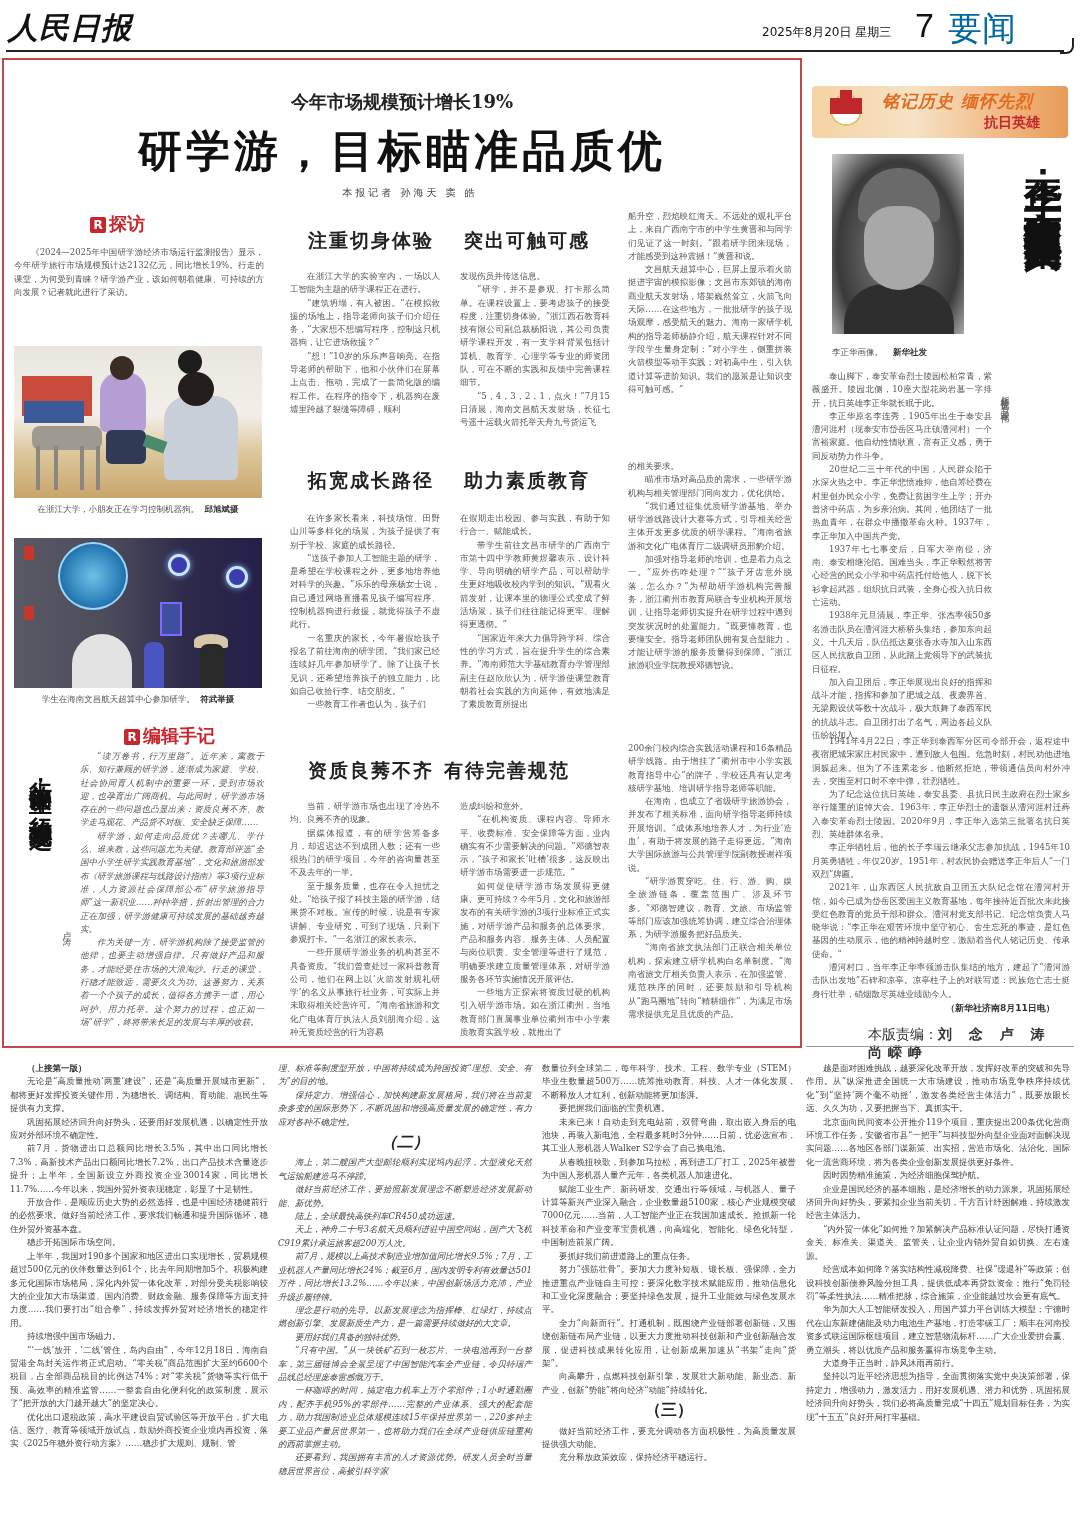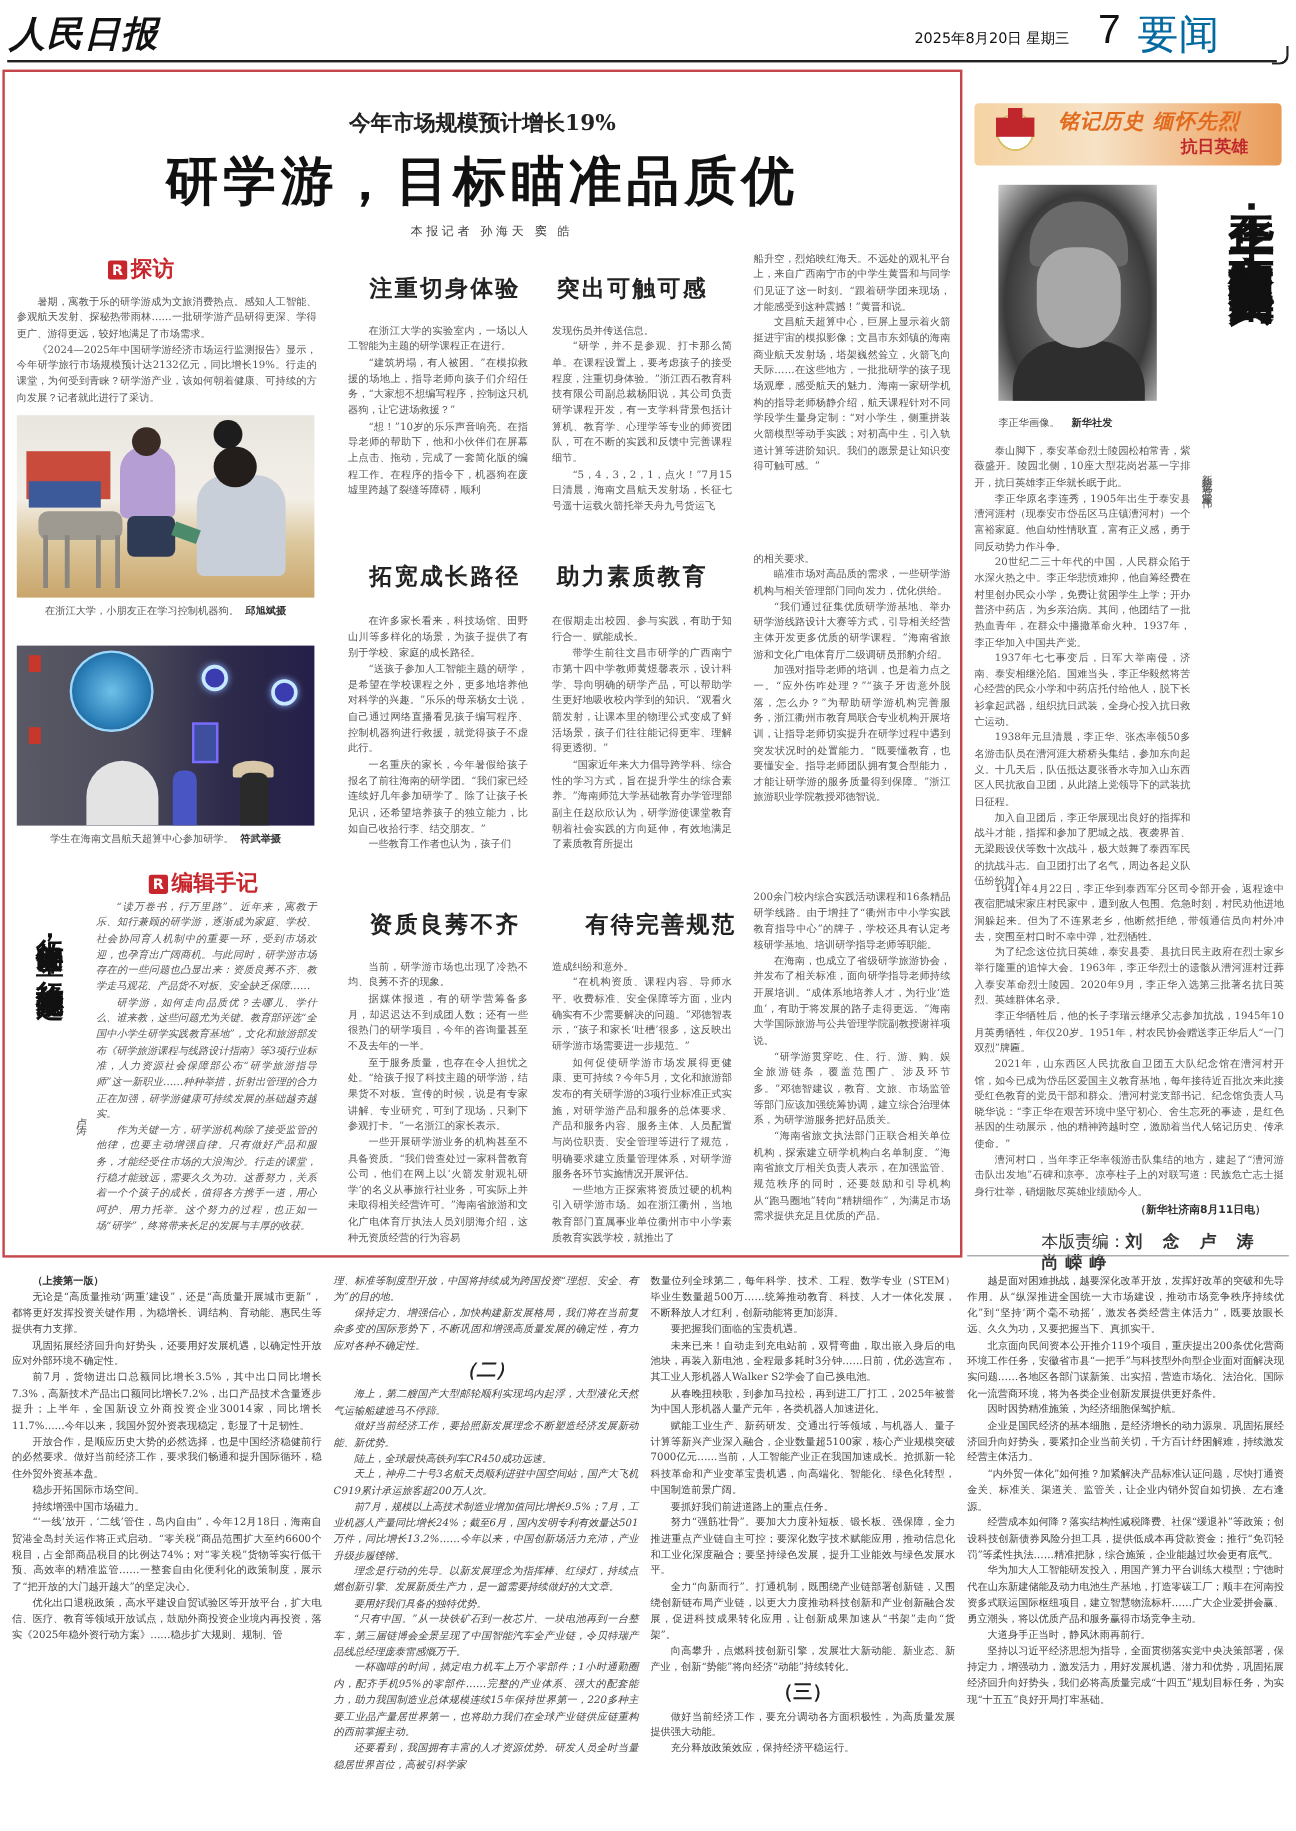--- a/index.html
+++ b/index.html
@@ -101,21 +101,20 @@
 
 <section class="feature">
   <div class="kicker">今年市场规模预计增长19%</div>
   <h1 class="headline">研学游，目标瞄准品质优</h1>
   <div class="byline">本报记者  孙海天  窦  皓</div>
 
   <div class="tanfang rtag">
     <span class="rbox">R</span><span>探访</span>
   </div>
   <div class="col" style="left:10px; top:186px; width:250px;">
-    <p>暑期，寓教于乐的研学游成为文旅消费热点。感知人工智能、参观航天发射、探秘热带雨林……一批研学游产品研得更深、学得更广、游得更远，较好地满足了市场需求。</p>
     <p>《2024—2025年中国研学游经济市场运行监测报告》显示，今年研学旅行市场规模预计达2132亿元，同比增长19%。行走的课堂，为何受到青睐？研学游产业，该如何朝着健康、可持续的方向发展？记者就此进行了采访。</p>
   </div>
 
   <div class="photo photo1">
     <div class="wall"></div>
       <div class="wall2"></div>
     <div class="dog"></div>
     <div class="leg" style="left:22px; top:100px;"></div>
       <div class="leg" style="left:40px; top:100px;"></div>
     <div class="leg" style="left:66px; top:100px;"></div>
@@ -190,21 +189,21 @@
       <p>“国家近年来大力倡导跨学科、综合性的学习方式，旨在提升学生的综合素养。”海南师范大学基础教育办学管理部副主任赵欣欣认为，研学游使课堂教育朝着社会实践的方向延伸，有效地满足了素质教育所提出</p>
   </div>
   <div class="col" style="left:624px; top:400px; width:164px;">
     <p class="noindent">的相关要求。</p>
       <p>瞄准市场对高品质的需求，一些研学游机构与相关管理部门同向发力，优化供给。</p>
       <p>“我们通过征集优质研学游基地、举办研学游线路设计大赛等方式，引导相关经营主体开发更多优质的研学课程。”海南省旅游和文化广电体育厅二级调研员邢豹介绍。</p>
       <p>加强对指导老师的培训，也是着力点之一。“应外伤咋处理？”“孩子牙齿意外脱落，怎么办？”为帮助研学游机构完善服务，浙江衢州市教育局联合专业机构开展培训，让指导老师切实提升在研学过程中遇到突发状况时的处置能力。“既要懂教育，也要懂安全。指导老师团队拥有复合型能力，才能让研学游的服务质量得到保障。”浙江旅游职业学院教授邓德智说。</p>
   </div>
 
   <div class="subhead" style="left:304px; top:698px;">资质良莠不齐</div>
-  <div class="subhead" style="left:484px; top:698px;">有待完善规范</div>
+  <div class="subhead" style="left:440px; top:698px;">有待完善规范</div>
   <div class="col" style="left:286px; top:740px; width:150px;">
     <p>当前，研学游市场也出现了冷热不均、良莠不齐的现象。</p>
       <p>据媒体报道，有的研学营筹备多月，却迟迟达不到成团人数；还有一些很热门的研学项目，今年的咨询量甚至不及去年的一半。</p>
       <p>至于服务质量，也存在令人担忧之处。“给孩子报了科技主题的研学游，结果货不对板。宣传的时候，说是有专家讲解、专业研究，可到了现场，只剩下参观打卡。”一名浙江的家长表示。</p>
       <p>一些开展研学游业务的机构甚至不具备资质。“我们曾查处过一家科普教育公司，他们在网上以‘火箭发射观礼研学’的名义从事旅行社业务，可实际上并未取得相关经营许可。”海南省旅游和文化广电体育厅执法人员刘朋海介绍，这种无资质经营的行为容易</p>
   </div>
   <div class="col" style="left:456px; top:740px; width:150px;">
     <p class="noindent">造成纠纷和意外。</p>
       <p>“在机构资质、课程内容、导师水平、收费标准、安全保障等方面，业内确实有不少需要解决的问题。”邓德智表示，“孩子和家长‘吐槽’很多，这反映出研学游市场需要进一步规范。”</p>
       <p>如何促使研学游市场发展得更健康、更可持续？今年5月，文化和旅游部发布的有关研学游的3项行业标准正式实施，对研学游产品和服务的总体要求、产品和服务内容、服务主体、人员配置与岗位职责、安全管理等进行了规范，明确要求建立质量管理体系，对研学游服务各环节实施情况开展评估。</p>
@@ -258,20 +257,21 @@
 </section>
 
 <section>
   <div class="bcol" style="left:10px;">
     <p class="cont-head">（上接第一版）</p>
     <p>无论是“高质量推动‘两重’建设”，还是“高质量开展城市更新”，都将更好发挥投资关键作用，为稳增长、调结构、育动能、惠民生等提供有力支撑。</p>
       <p>巩固拓展经济回升向好势头，还要用好发展机遇，以确定性开放应对外部环境不确定性。</p>
       <p>前7月，货物进出口总额同比增长3.5%，其中出口同比增长7.3%，高新技术产品出口额同比增长7.2%，出口产品技术含量逐步提升；上半年，全国新设立外商投资企业30014家，同比增长11.7%……今年以来，我国外贸外资表现稳定，彰显了十足韧性。</p>
       <p>开放合作，是顺应历史大势的必然选择，也是中国经济稳健前行的必然要求。做好当前经济工作，要求我们畅通和提升国际循环，稳住外贸外资基本盘。</p>
       <p>稳步开拓国际市场空间。</p>
+      <p>上半年，我国对190多个国家和地区进出口实现增长，贸易规模超过500亿元的伙伴数量达到61个，比去年同期增加5个。积极构建多元化国际市场格局，深化内外贸一体化改革，对部分受关税影响较大的企业加大市场渠道、国内消费、财政金融、服务保障等方面支持力度……我们要打出“组合拳”，持续发挥外贸对经济增长的稳定作用。</p>
       <p>持续增强中国市场磁力。</p>
       <p>“‘一线’放开，‘二线’管住，岛内自由”，今年12月18日，海南自贸港全岛封关运作将正式启动。“零关税”商品范围扩大至约6600个税目，占全部商品税目的比例达74%；对“零关税”货物等实行低干预、高效率的精准监管……一整套自由化便利化的政策制度，展示了“把开放的大门越开越大”的坚定决心。</p>
       <p>优化出口退税政策，高水平建设自贸试验区等开放平台，扩大电信、医疗、教育等领域开放试点，鼓励外商投资企业境内再投资，落实《2025年稳外资行动方案》……稳步扩大规则、规制、管</p>
   </div>
   <div class="bcol" style="left:278px; width:254px;font-style:italic;">
     <p class="noindent" style="text-indent:0">理、标准等制度型开放，中国将持续成为跨国投资“理想、安全、有为”的目的地。</p>
       <p>保持定力、增强信心，加快构建新发展格局，我们将在当前复杂多变的国际形势下，不断巩固和增强高质量发展的确定性，有力应对各种不确定性。</p>
     <div class="section-num">（二）</div>
     <p>海上，第二艘国产大型邮轮顺利实现坞内起浮，大型液化天然气运输船建造马不停蹄。</p>
       <p>做好当前经济工作，要拾照新发展理念不断塑造经济发展新动能、新优势。</p>

